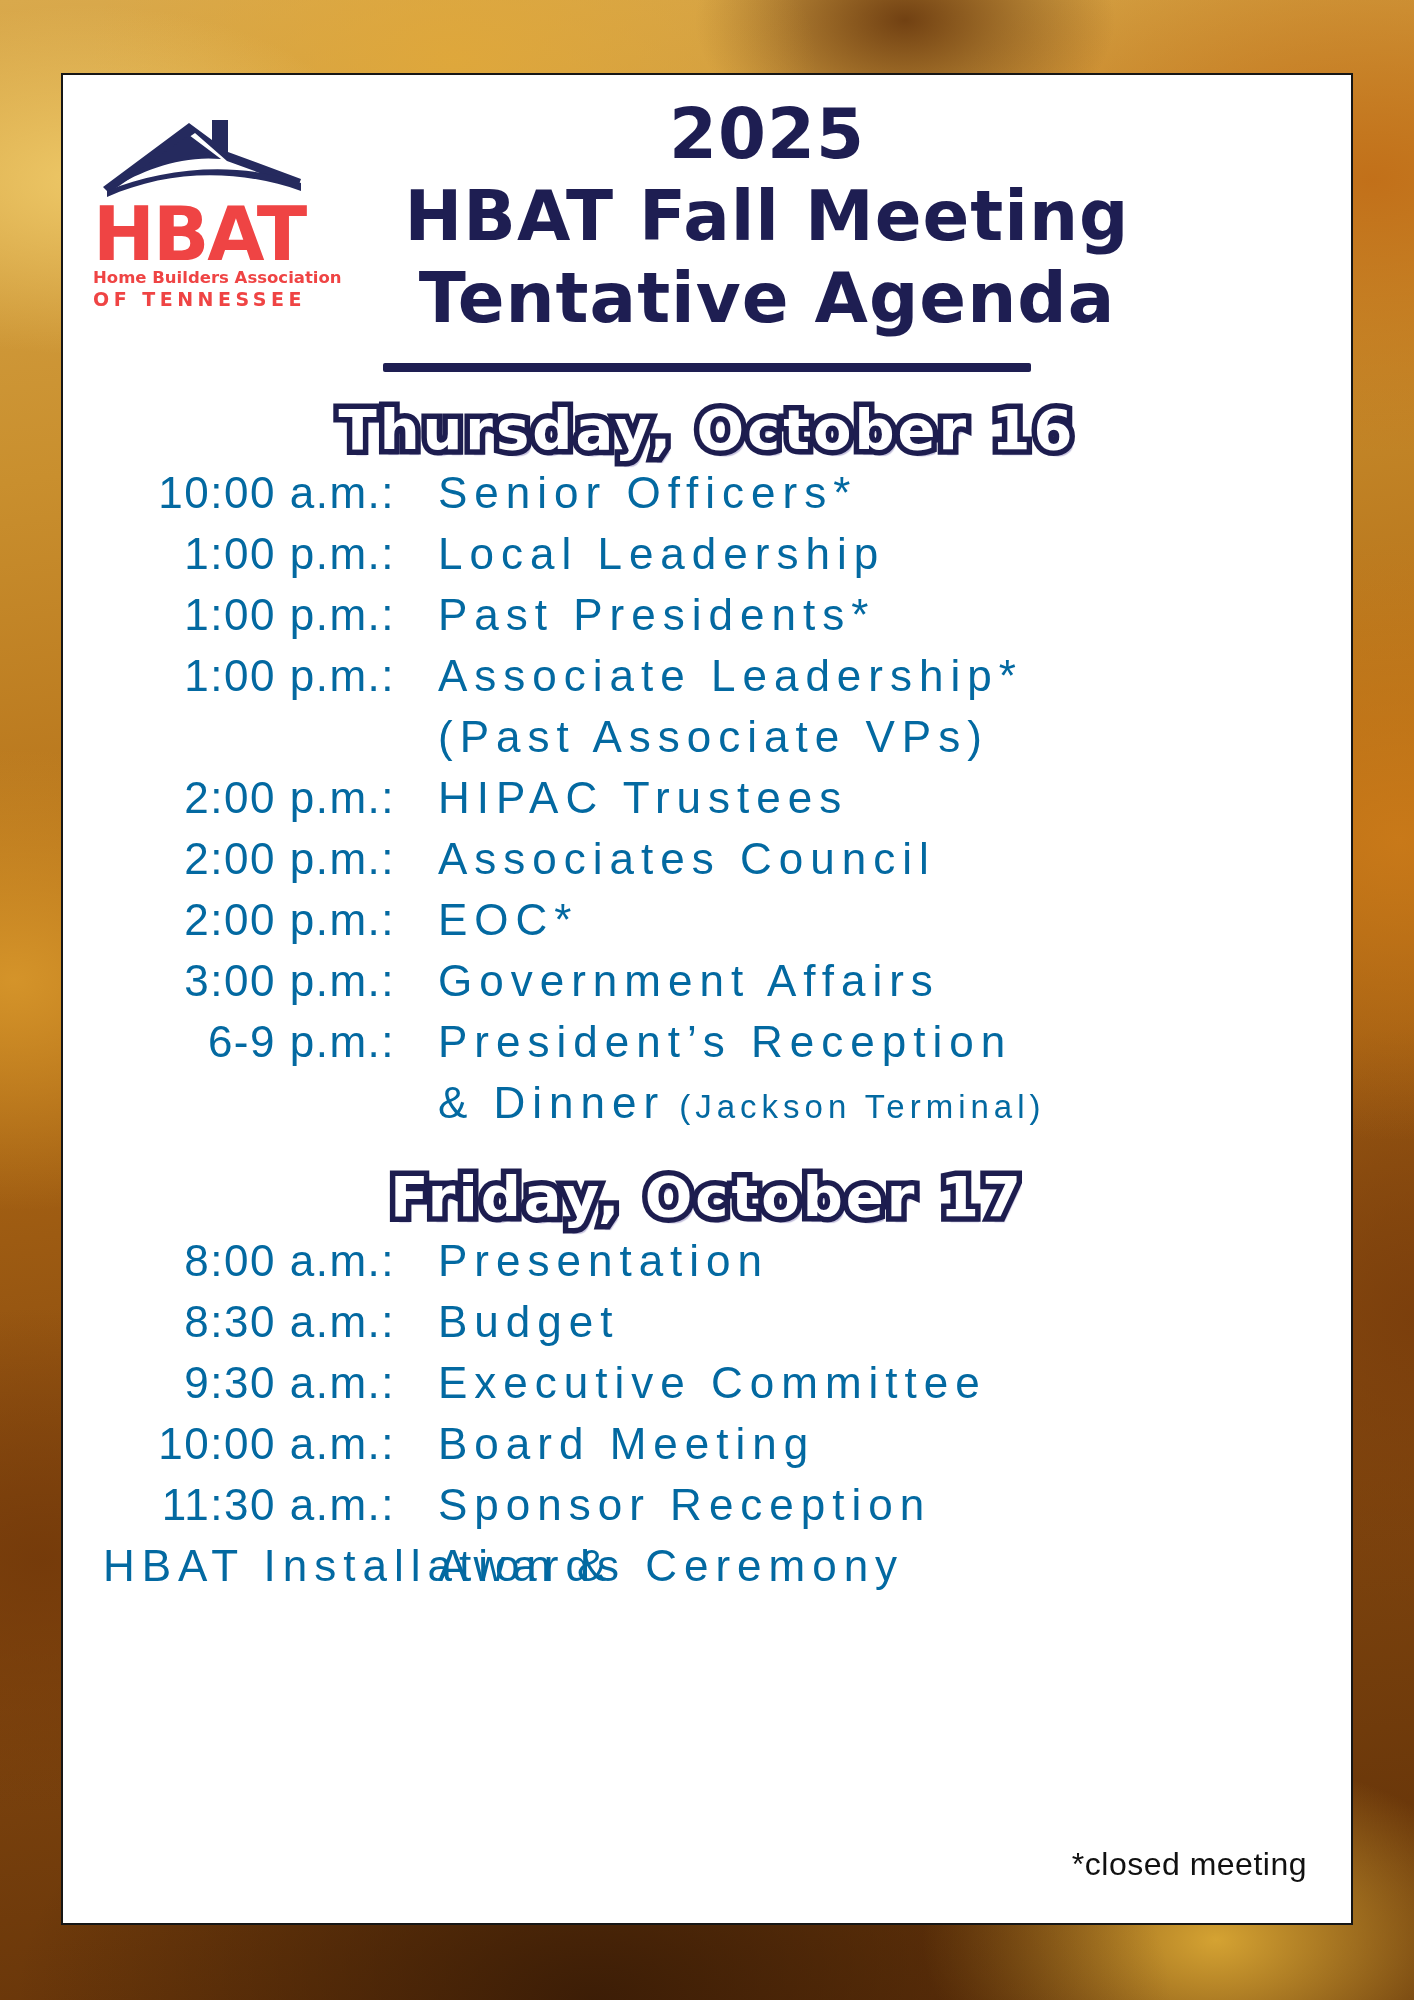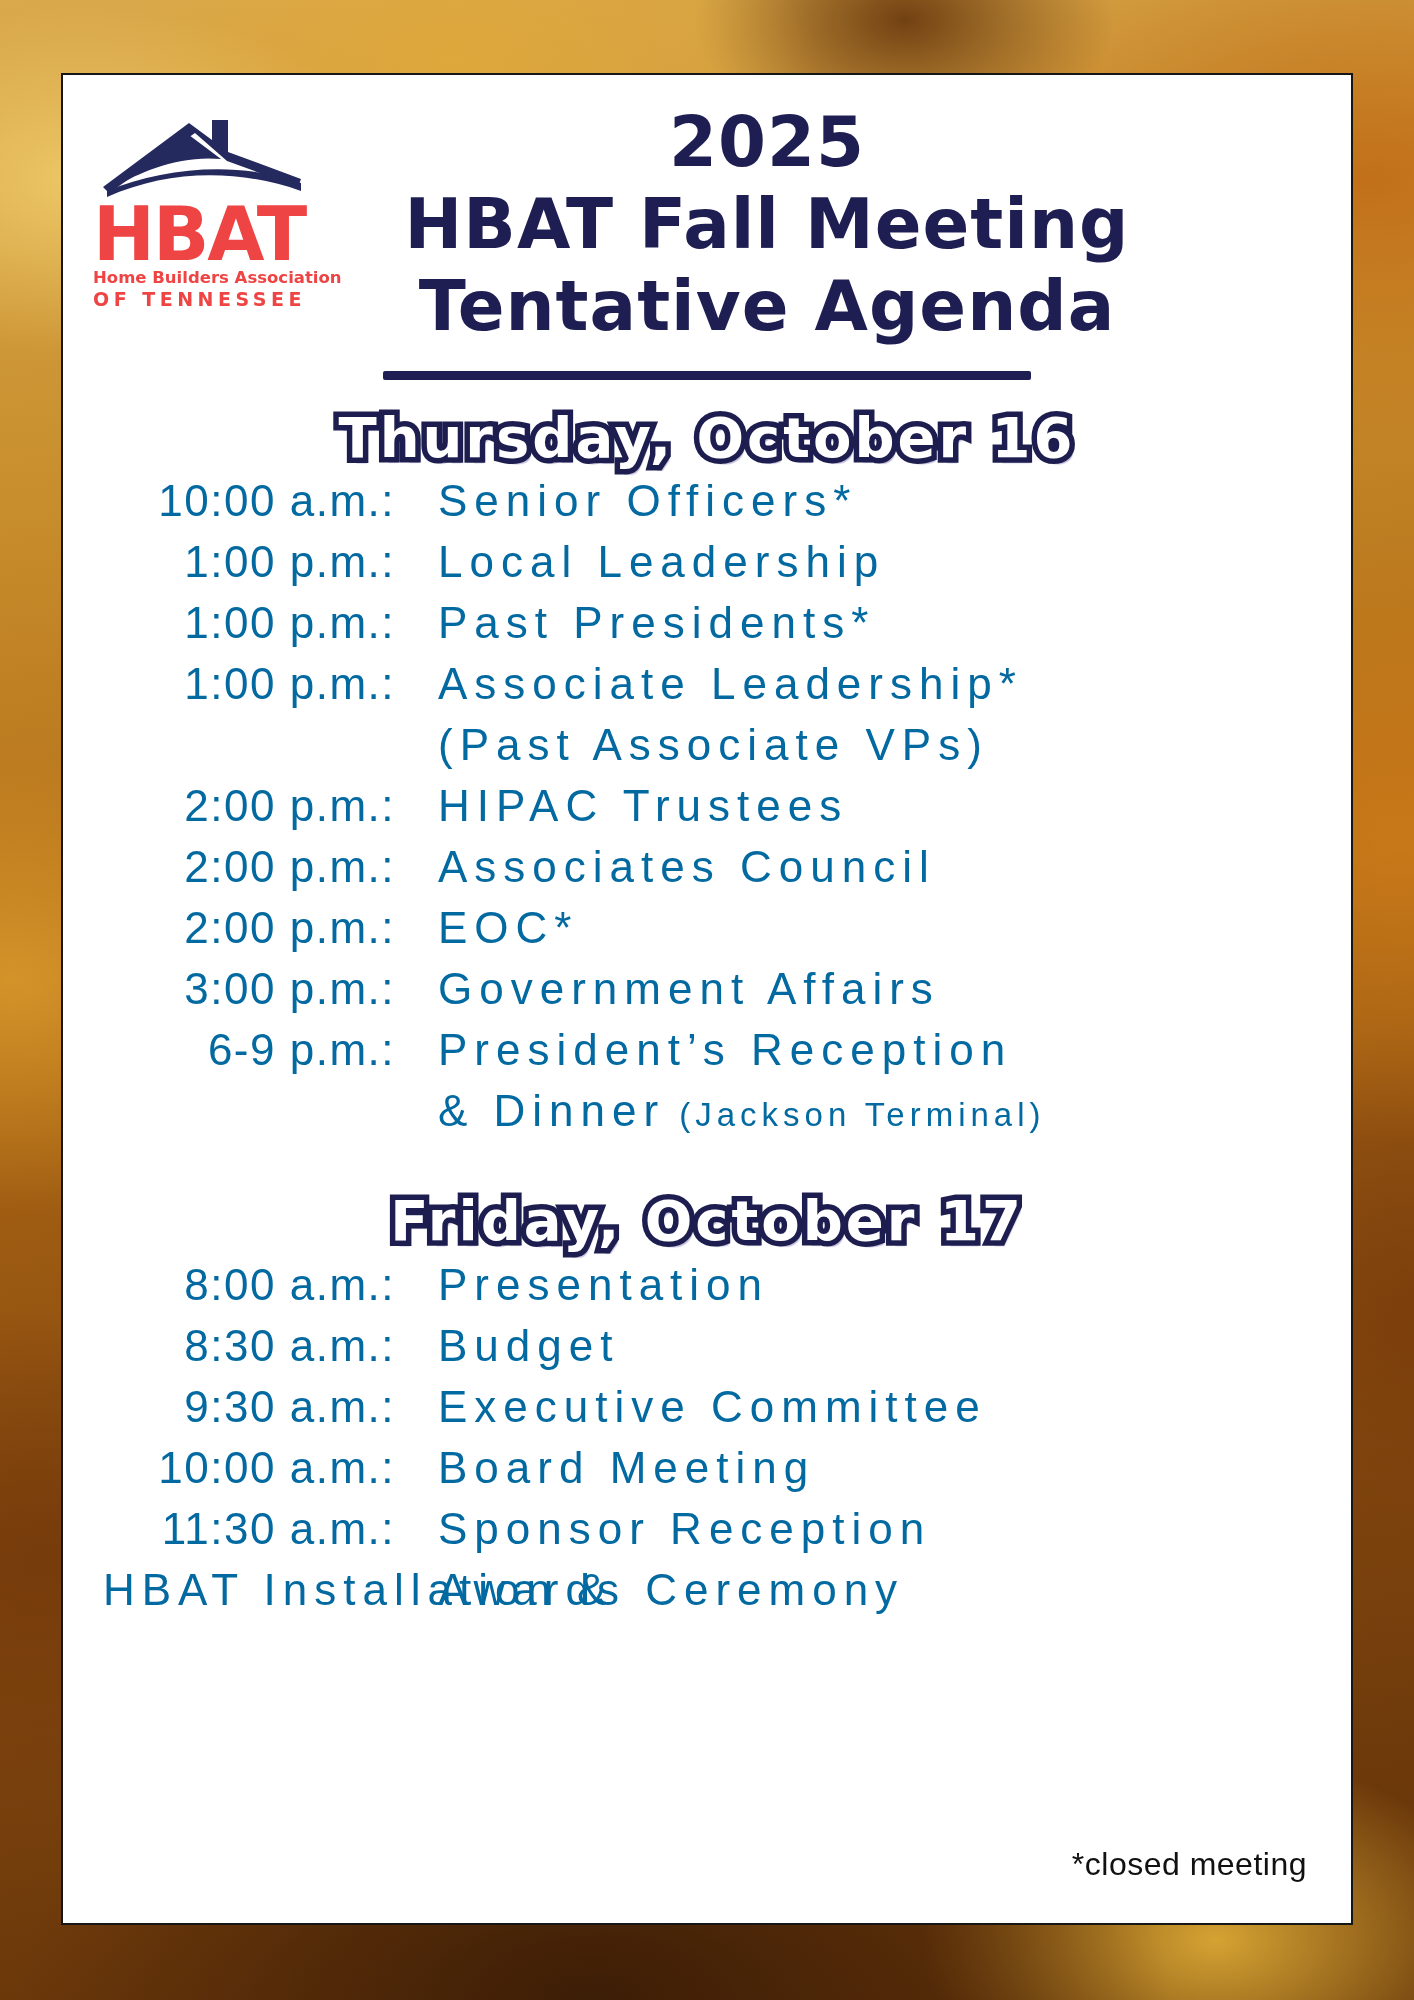--- a/index.html
+++ b/index.html
@@ -26,38 +26,38 @@
     box-sizing:border-box;background:#ffffff;border:2px solid #161616;
     padding:18px 40px 0 40px;overflow:hidden;
   }
   
   .logo{position:absolute;left:30px;top:42px;width:218px;text-align:left;color:#ef4444;}
   .logo svg{display:block;width:206px;height:84px;margin:0 auto;fill:#252a5e;}
   .logo-acronym{font-family:"DejaVu Sans",sans-serif;font-weight:800;font-size:74px;line-height:66px;letter-spacing:-2px;}
   .logo-sub1{font-family:"DejaVu Sans",sans-serif;font-weight:700;font-size:16.5px;line-height:21px;white-space:nowrap;}
   .logo-sub2{font-family:"DejaVu Sans",sans-serif;font-weight:700;font-size:19px;line-height:23px;letter-spacing:4.5px;white-space:nowrap;}
   
-  .title-block{text-align:center;color:#1e1e52;margin:8px 0 0 120px;}
+  .title-block{text-align:center;color:#1e1e52;margin:0 0 0 120px;}
   .title-line{font-family:"DejaVu Sans",sans-serif;font-weight:800;font-size:69px;line-height:82px;letter-spacing:1px;}
   .divider{width:648px;height:9px;background:#1e1e52;margin:24px auto 0 auto;border-radius:2px;}
   
   .day-heading-wrap{text-align:center;}
   .bubble{
     position:relative;z-index:0;display:inline-block;
     font-family:"DejaVu Sans",sans-serif;font-weight:800;font-size:56px;line-height:1.15;
     letter-spacing:3px;color:#ffffff;white-space:nowrap;
   }
   .bubble::before{
     content:attr(data-text);
     position:absolute;left:0;top:0;z-index:-1;white-space:nowrap;
     -webkit-text-stroke:11px #1d1d4f;
     text-shadow:4px 6px 1px rgba(122,112,176,.45);
   }
   .thu-wrap{margin-top:26px;}
-  .fri-wrap{margin-top:44px;}
+  .fri-wrap{margin-top:28px;}
   
   .sched{
     display:grid;grid-template-columns:292px 1fr;column-gap:43px;
     color:#0369a1;
     font-size:44px;line-height:61px;
   }
   .time{text-align:right;letter-spacing:1.5px;white-space:nowrap;}
   .event{letter-spacing:7px;white-space:nowrap;}
   .cont{grid-column:2;}
   .small-inline{font-size:33px;letter-spacing:5px;margin-left:14px;}

